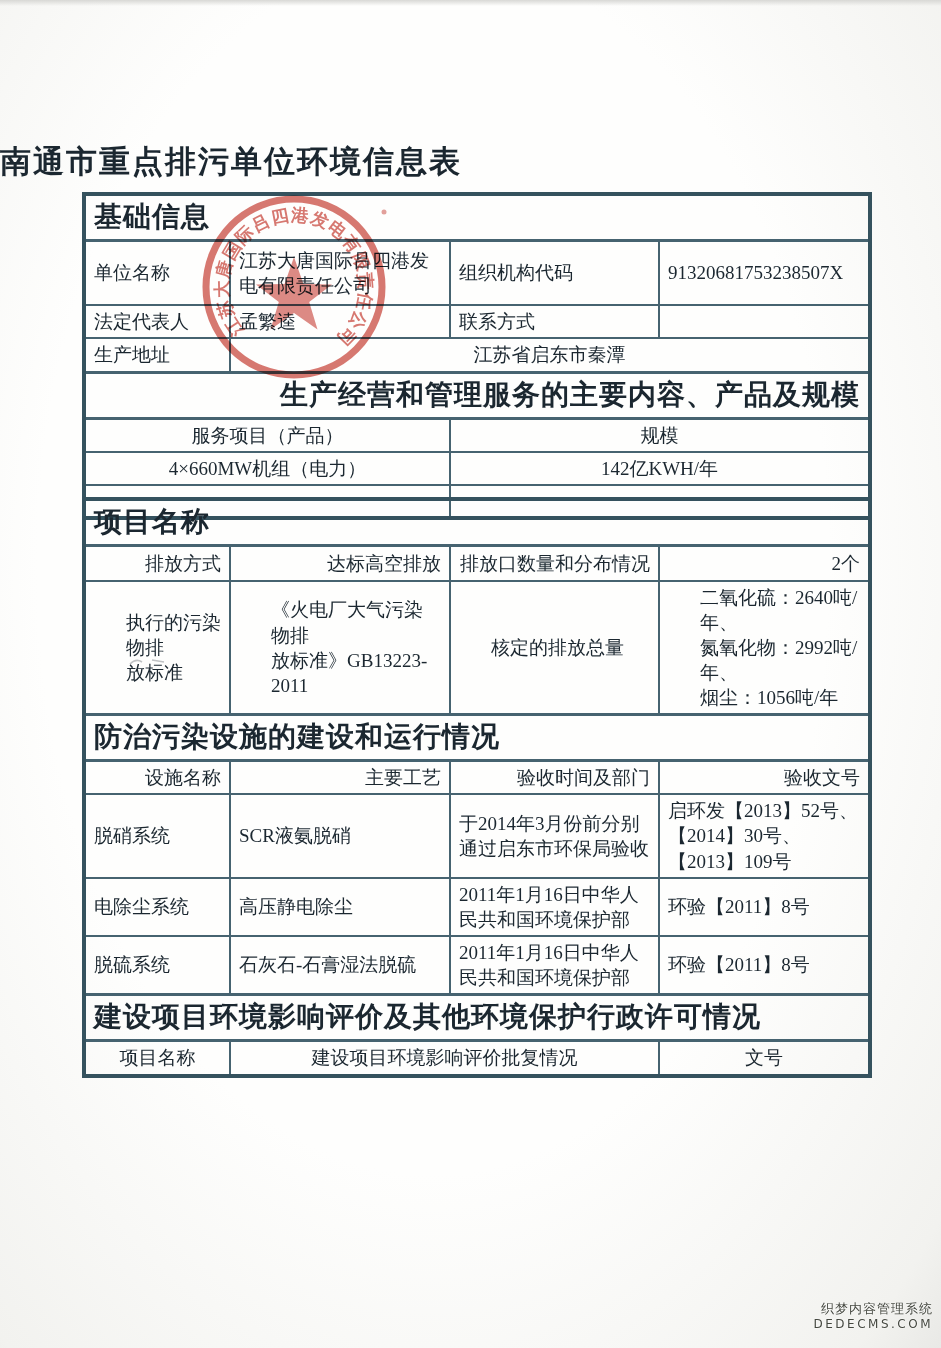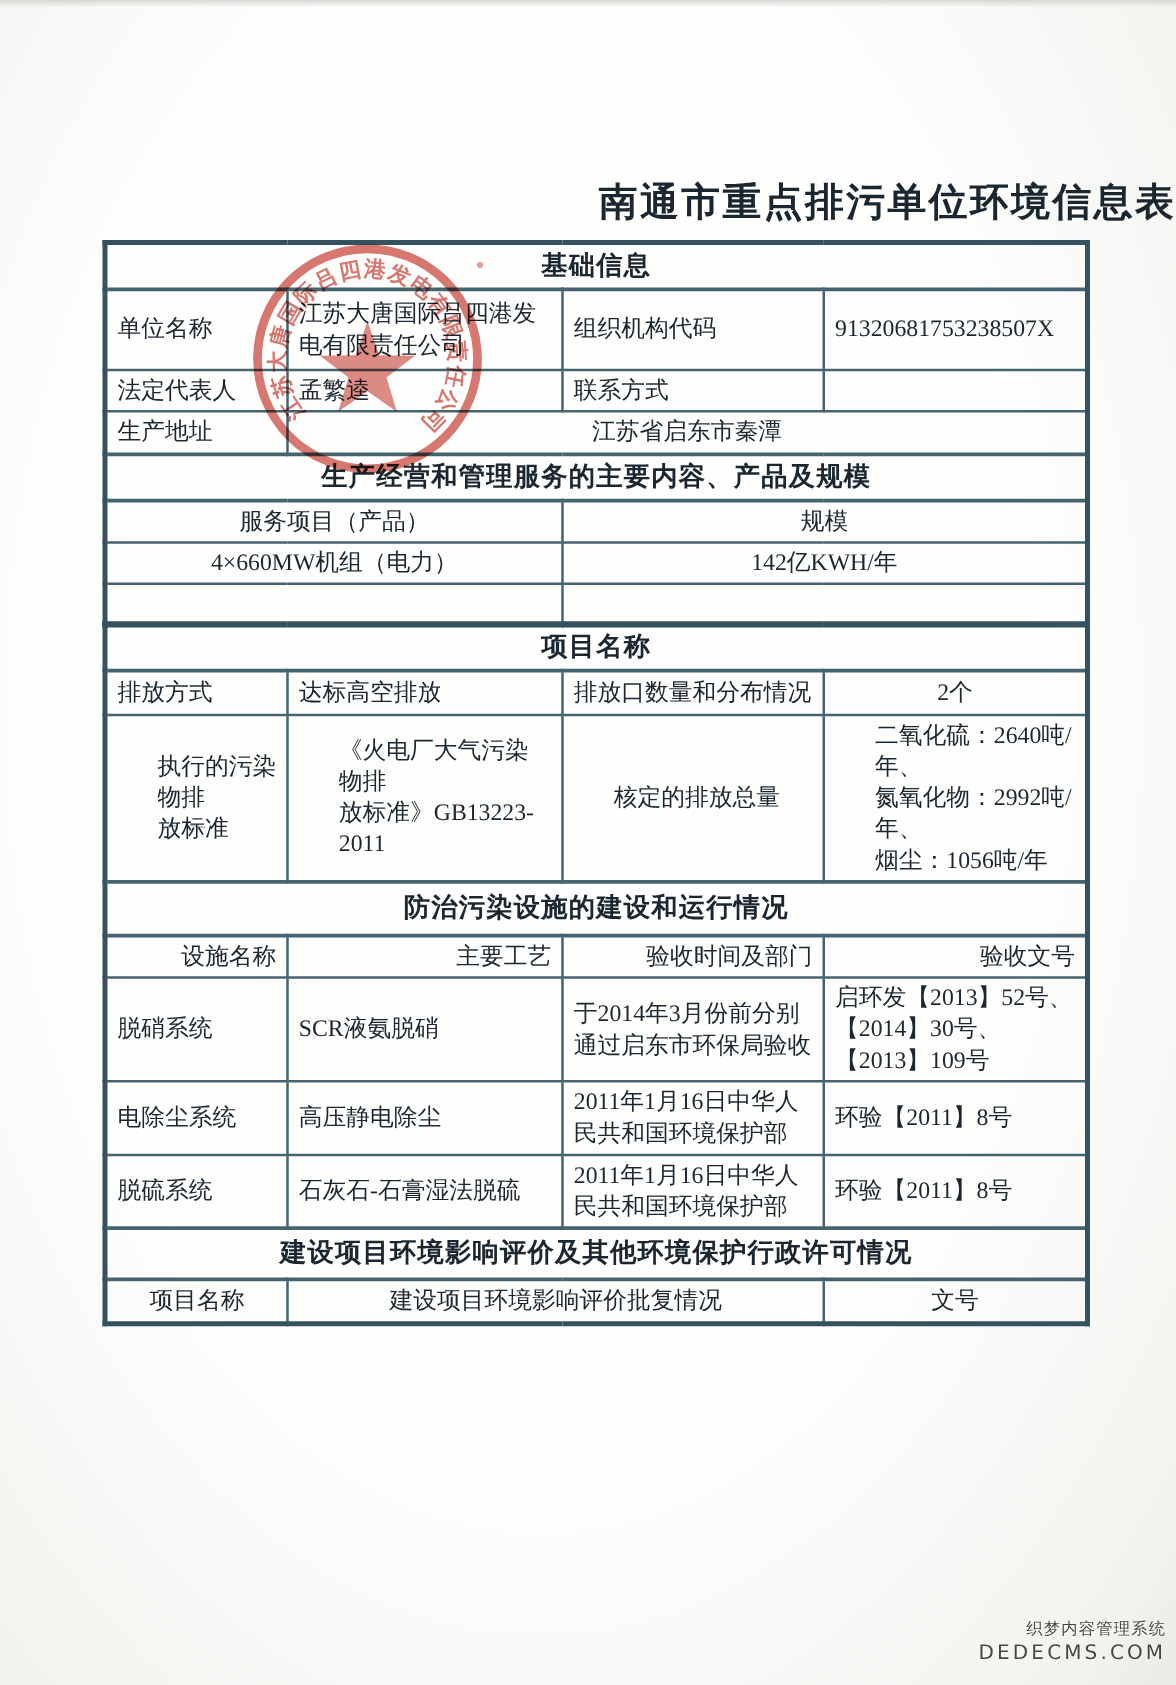--- a/index.html
+++ b/index.html
@@ -12,61 +12,61 @@
     font-family:"Liberation Serif","DejaVu Serif",serif;
     color:#1b2730;
     overflow:hidden;
   }
   .page::before{ 
     content:"";position:absolute;left:0;top:0;width:100%;height:6px;
     background:linear-gradient(#d8d8d5,rgba(255,255,255,0));
   }
   .doc-title{
     position:absolute;top:141px;left:0;width:100%;
-    text-align:right;font-size:31px;font-weight:bold;letter-spacing:2px;
+    text-align:left;font-size:31px;font-weight:bold;letter-spacing:2px;
   }
   table.tbl{
     position:absolute;left:82px;width:786px;
     border-collapse:collapse;table-layout:fixed;
     border:4px solid #35525e;
   }
   .t1{top:192px;}
   .t2{top:497px;}
   col.c1{width:146px;} col.c2{width:220px;} col.c3{width:209px;} col.c4{width:211px;}
   td{
     border:2px solid #466370;
     font-size:19px;line-height:1.32;
     padding:3px 8px;vertical-align:middle;
     white-space:pre-line;
     overflow:hidden;
   }
   tr.sec td{
-    text-align:center;font-weight:bold;font-size:21px;letter-spacing:1px;
+    font-weight:bold;font-size:28px;letter-spacing:1px;
     border-top-width:3px;border-bottom-width:3px;
   }
   td.c{text-align:center;}
   
   .r26 td{height:26px;} .r56 td{height:56px;} .r24 td{height:24px;}
-  .r27 td{height:27px;} .r25 td{height:25px;}
+  .r27 td{height:27px;text-align:right;} .r25 td{height:25px;}
   .r46 td{height:46px;} .r155 td{height:155px;} .r95 td{height:95px;padding-left:40px;}
   .r34s td{height:34px;} .r23 td{height:23px;text-align:right;} .r72 td{height:72px;}
   .r44 td{height:44px;} .r46b td{height:46px;} .r32s td{height:32px;}
   .seal{
     position:absolute;left:188px;top:188px;width:214px;height:202px;
     mix-blend-mode:multiply;pointer-events:none;
   }
   .pencil{position:absolute;left:126px;top:652px;pointer-events:none;}
   .watermark{
     position:absolute;right:8px;bottom:16px;text-align:right;
     font-family:"DejaVu Sans","Liberation Sans",sans-serif;
     font-weight:normal;color:#44473f;line-height:1.25;
     text-shadow:0 0 1px #fff,0 0 2px #fff;
   }
   .watermark .w1{font-size:13px;letter-spacing:1px;}
-  .watermark .w2{font-size:16px;letter-spacing:2.5px;}
+  .watermark .w2{font-size:12px;letter-spacing:2.5px;}
 </style>
 </head>
 <body>
 
 <div class="page">
 
   <div class="doc-title">南通市重点排污单位环境信息表</div>
 
   <table class="tbl t1">
     <colgroup>

